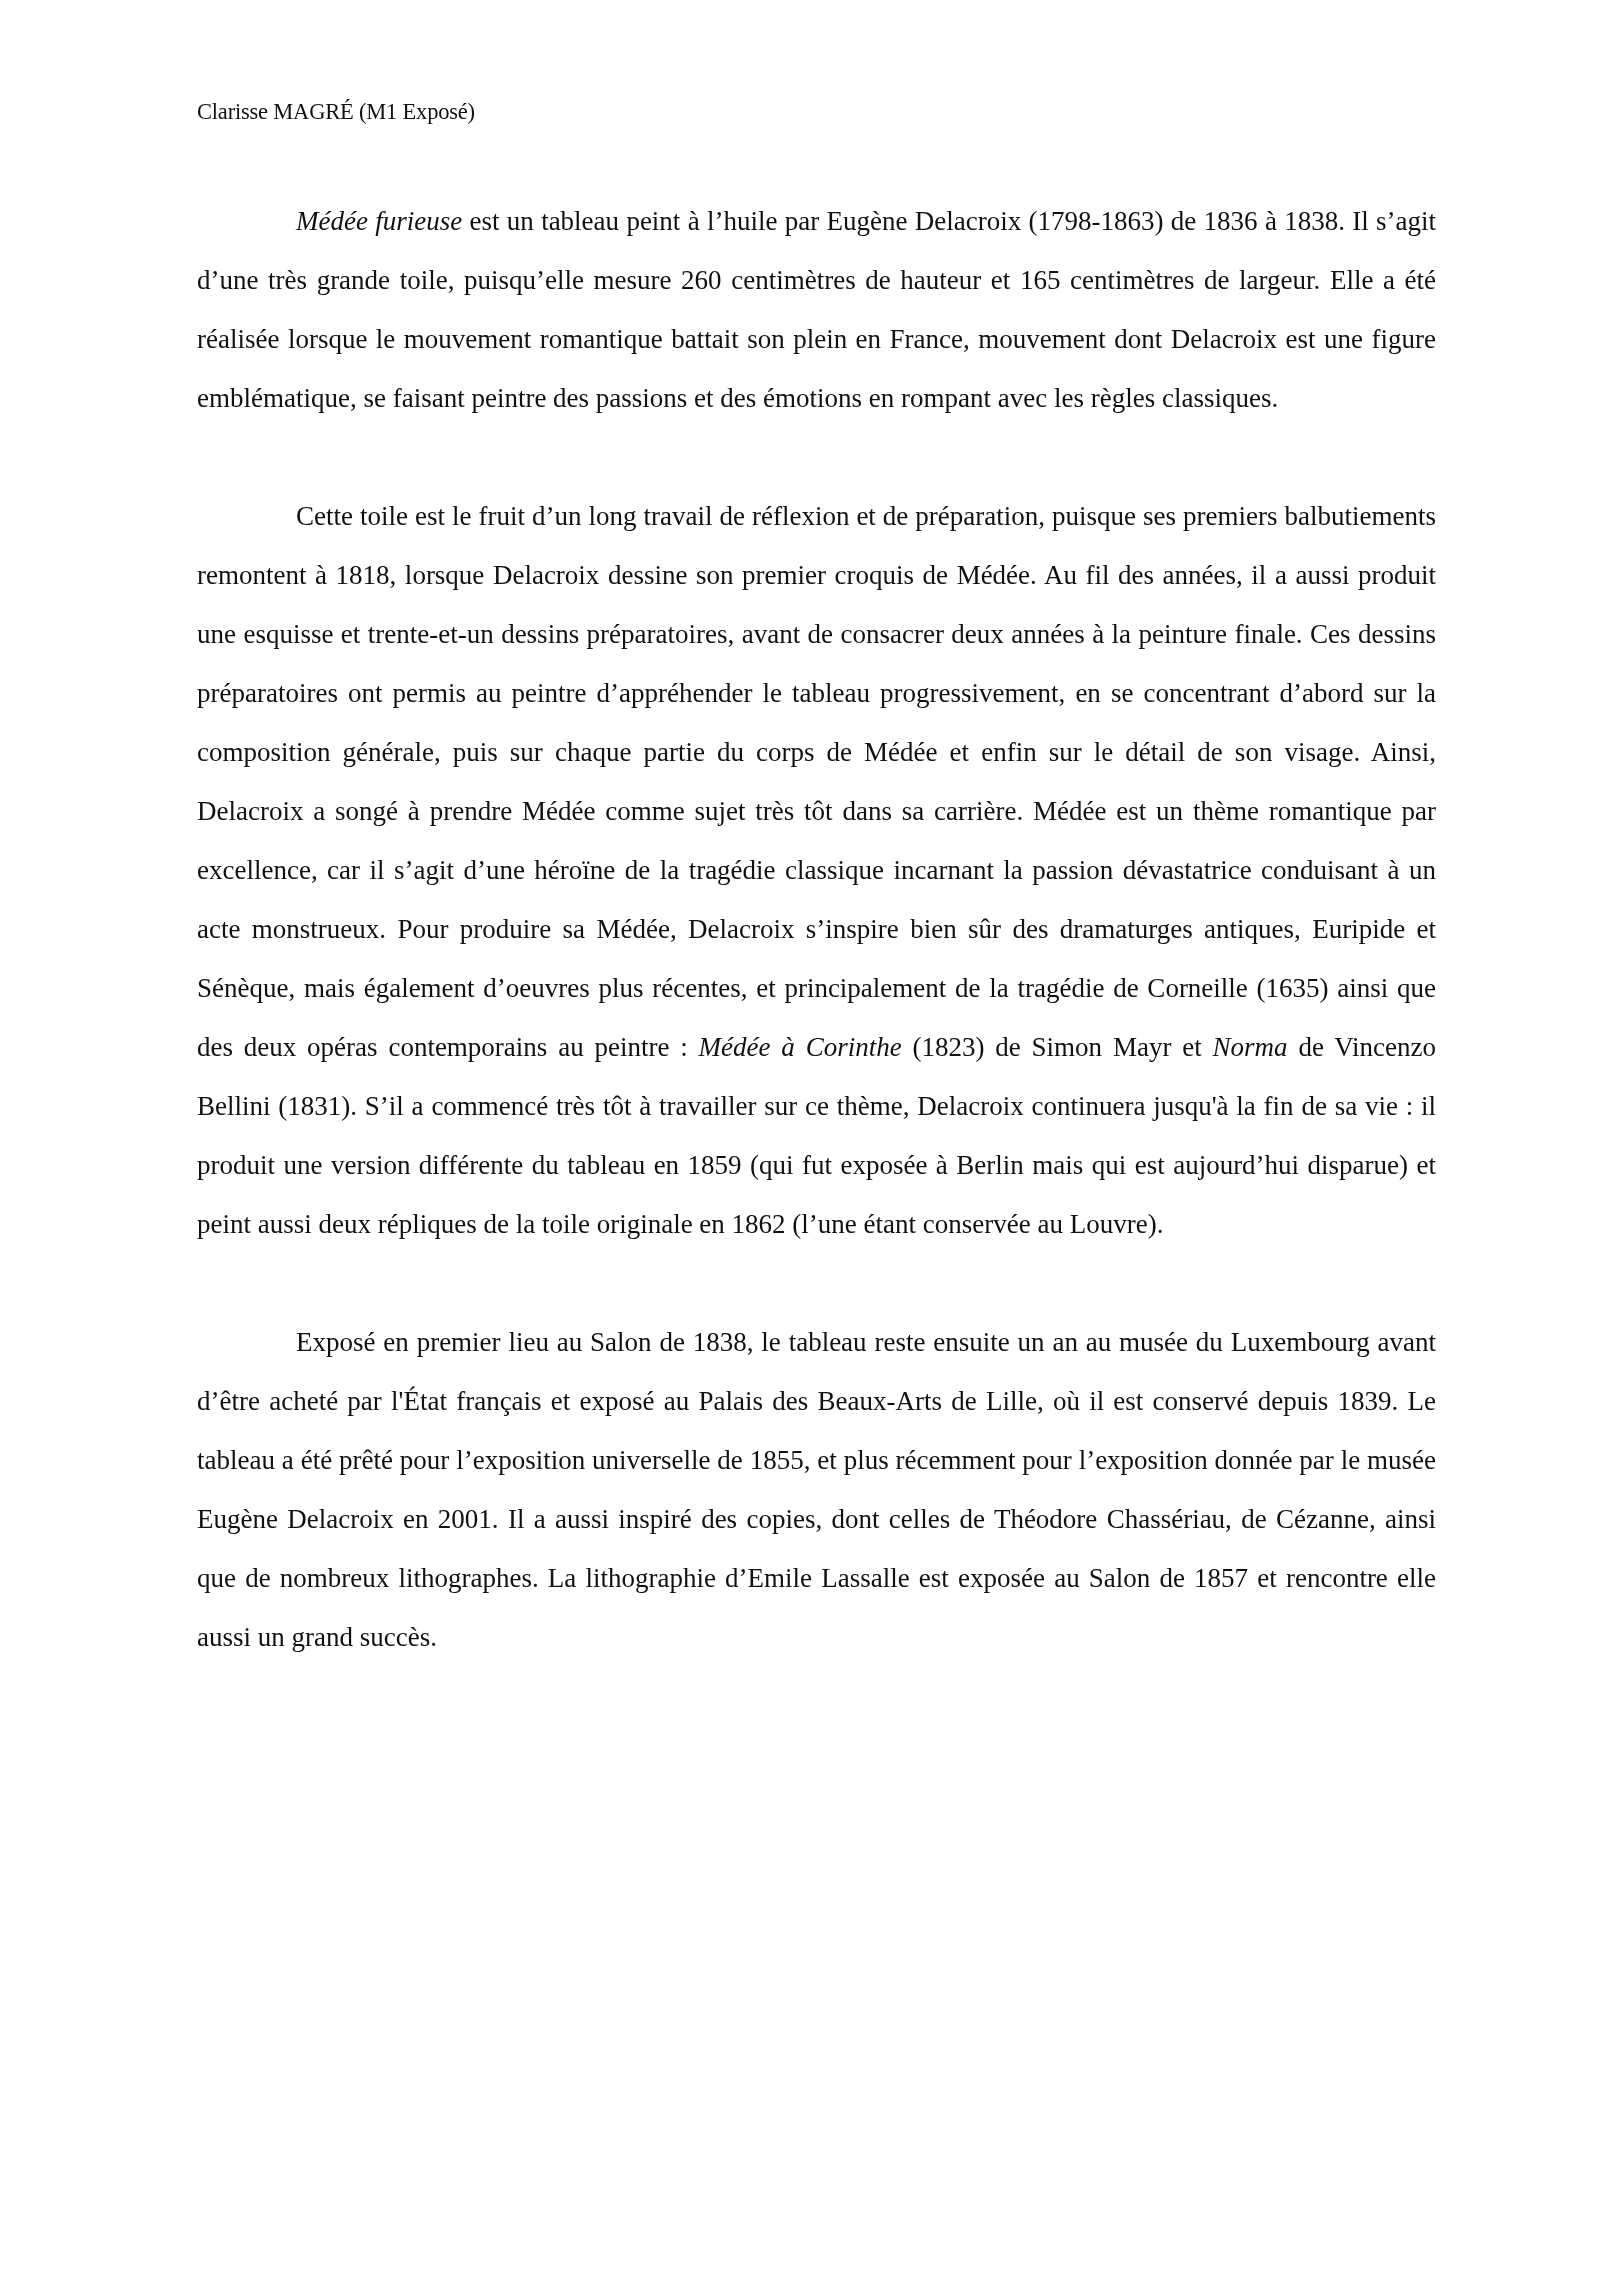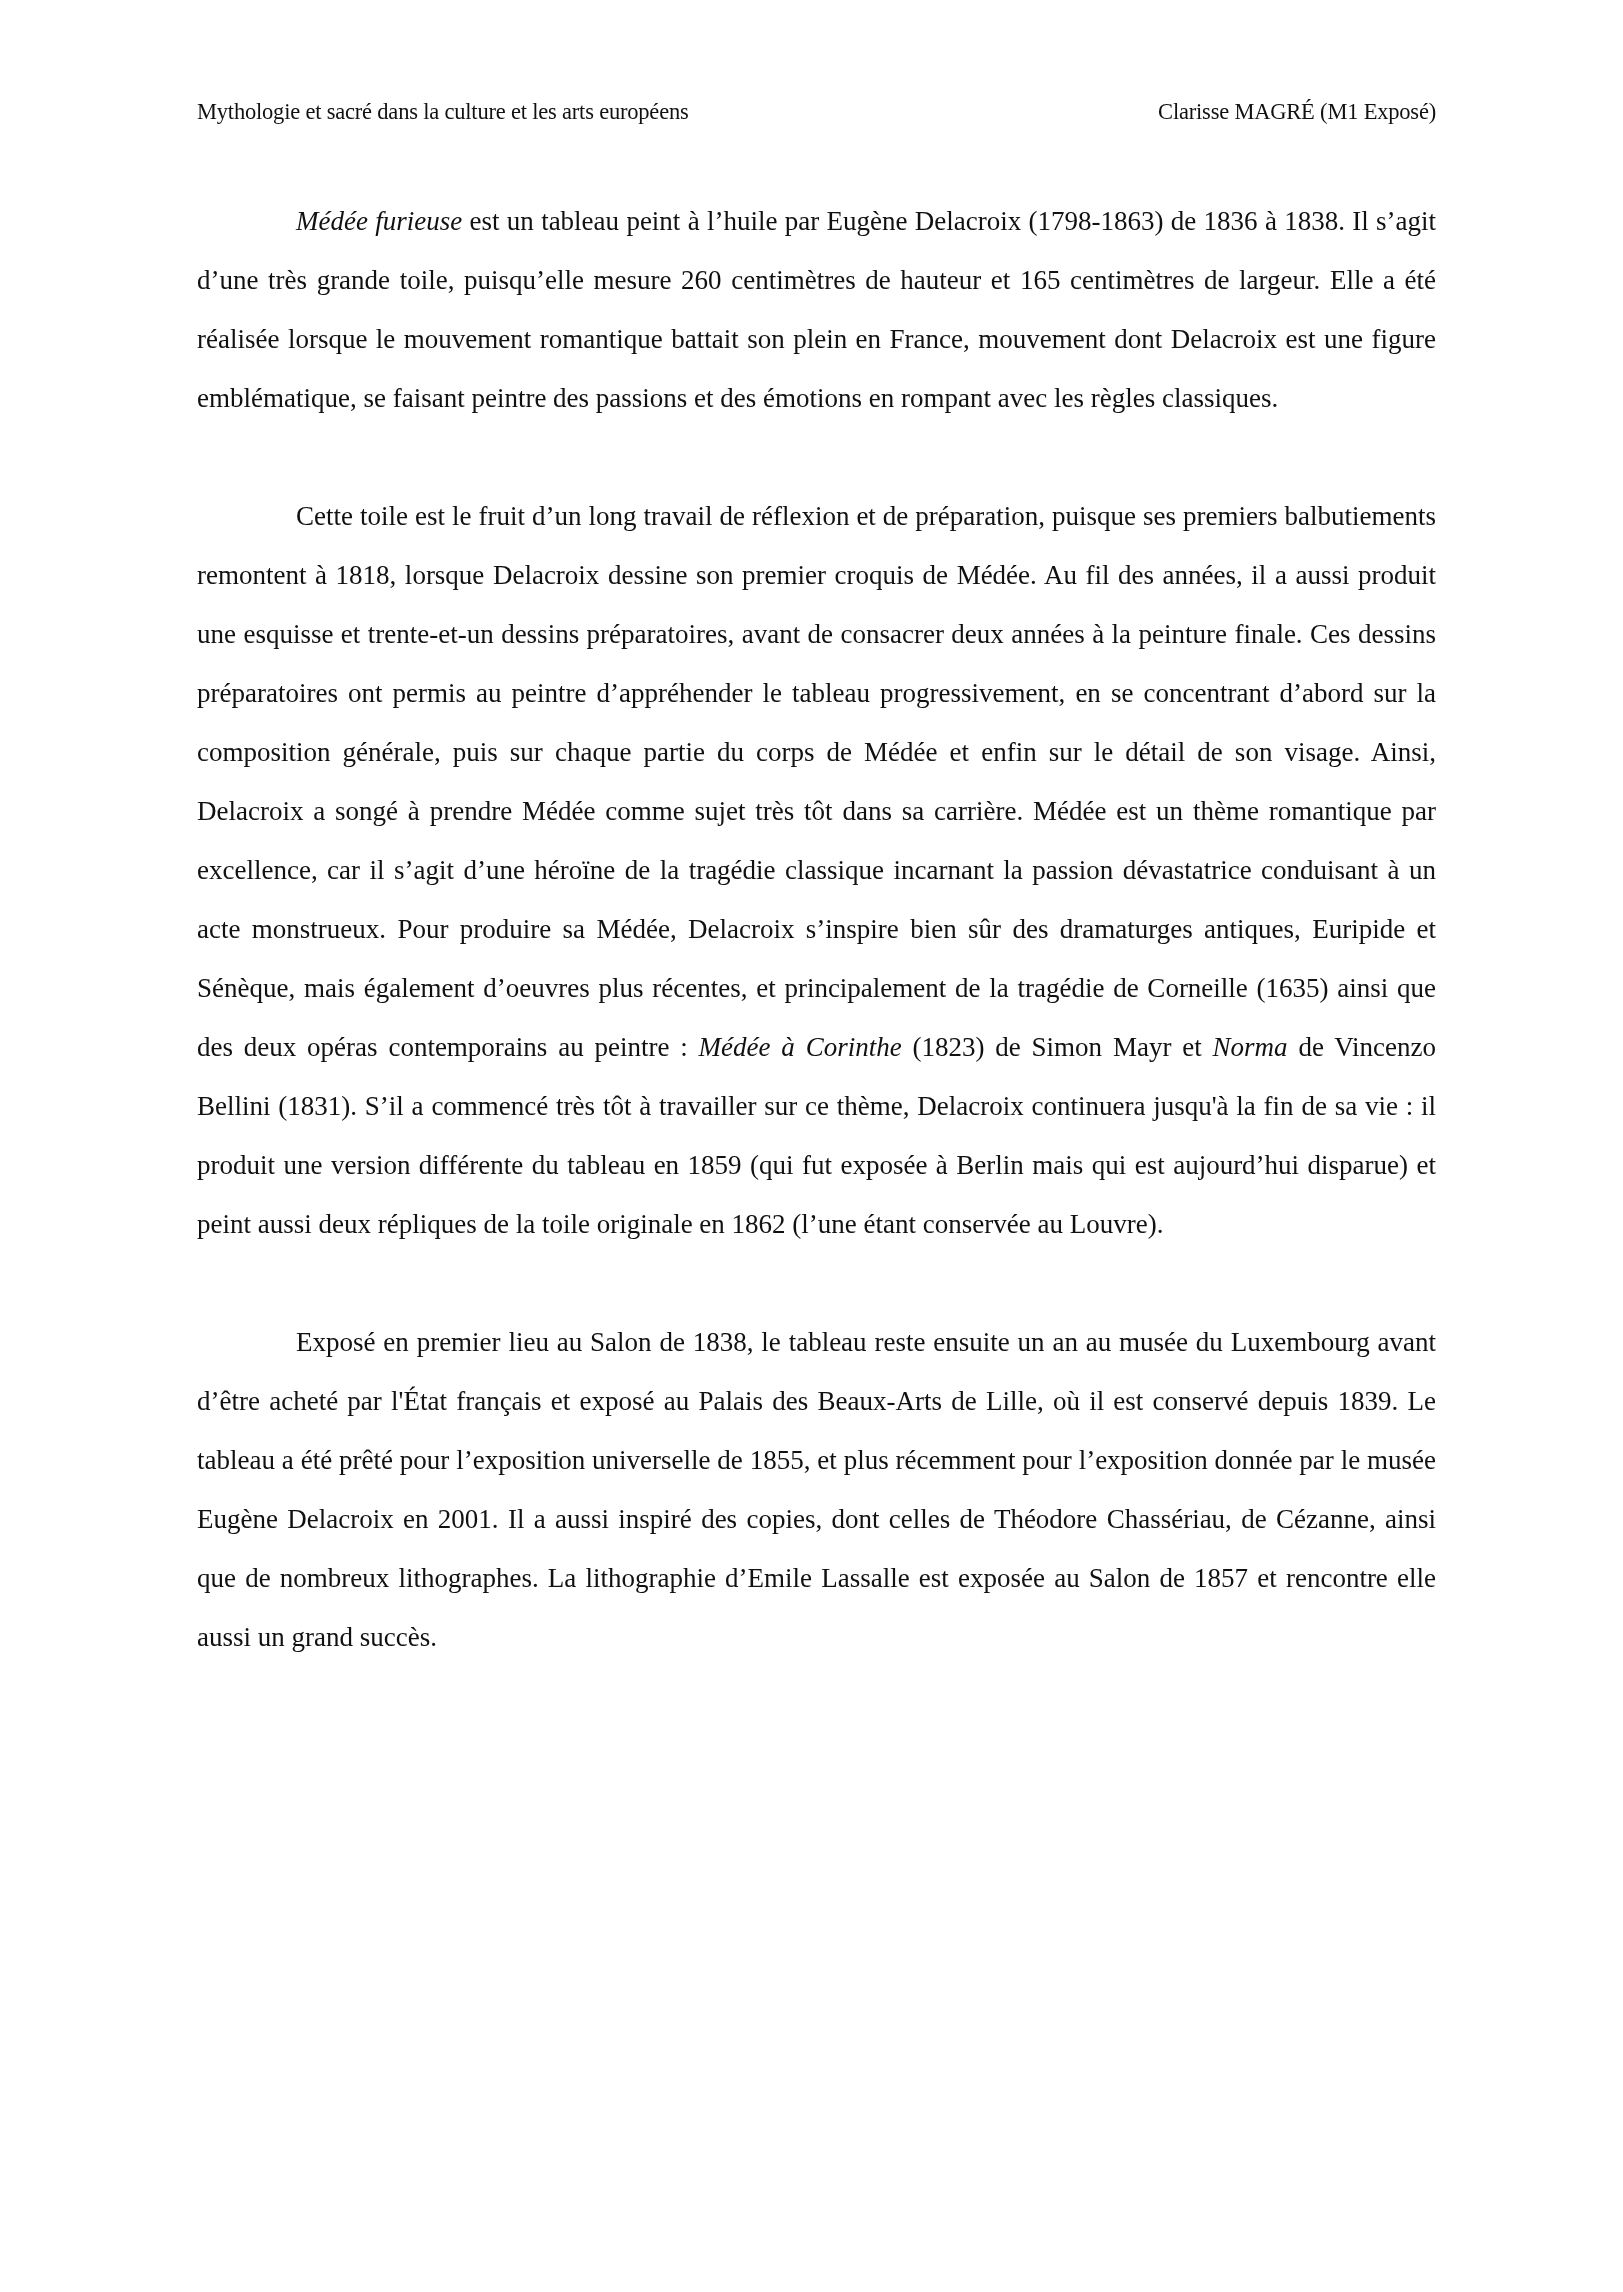--- a/index.html
+++ b/index.html
@@ -44,21 +44,20 @@
     margin-top: 59px;
   }
   .paragraph em {
     font-style: italic;
   }
 </style>
 </head>
 <body>
 
 <div class="page-header">
-  <span>Mythologie et sacré dans la culture et les arts européens</span>
   <span>Clarisse MAGRÉ (M1 Exposé)</span>
 </div>
 
 <div class="body-text">
   <p class="paragraph">
     <em>Médée furieuse</em><span> est un tableau peint à l’huile par Eugène Delacroix (1798-1863) de 1836 à 1838. Il s’agit d’une très grande toile, puisqu’elle mesure 260 centimètres de hauteur et 165 centimètres de largeur. Elle a été réalisée lorsque le mouvement romantique battait son plein en France, mouvement dont Delacroix est une figure emblématique, se faisant peintre des passions et des émotions en rompant avec les règles classiques.</span>
   </p>
   <p class="paragraph">
     <span>Cette toile est le fruit d’un long travail de réflexion et de préparation, puisque ses premiers balbutiements remontent à 1818, lorsque Delacroix dessine son premier croquis de Médée. Au fil des années, il a aussi produit une esquisse et trente-et-un dessins préparatoires, avant de consacrer deux années à la peinture finale. Ces dessins préparatoires ont permis au peintre d’appréhender le tableau progressivement, en se concentrant d’abord sur la composition générale, puis sur chaque partie du corps de Médée et enfin sur le détail de son visage. Ainsi, Delacroix a songé à prendre Médée comme sujet très tôt dans sa carrière. Médée est un thème romantique par excellence, car il s’agit d’une héroïne de la tragédie classique incarnant la passion dévastatrice conduisant à un acte monstrueux. Pour produire sa Médée, Delacroix s’inspire bien sûr des dramaturges antiques, Euripide et Sénèque, mais également d’oeuvres plus récentes, et principalement de la tragédie de Corneille (1635) ainsi que des deux opéras contemporains au peintre : </span><em>Médée à Corinthe</em><span> (1823) de Simon Mayr et </span><em>Norma</em><span> de Vincenzo Bellini (1831). S’il a commencé très tôt à travailler sur ce thème, Delacroix continuera jusqu'à la fin de sa vie : il produit une version différente du tableau en 1859 (qui fut exposée à Berlin mais qui est aujourd’hui disparue) et peint aussi deux répliques de la toile originale en 1862 (l’une étant conservée au Louvre).</span>
   </p>

